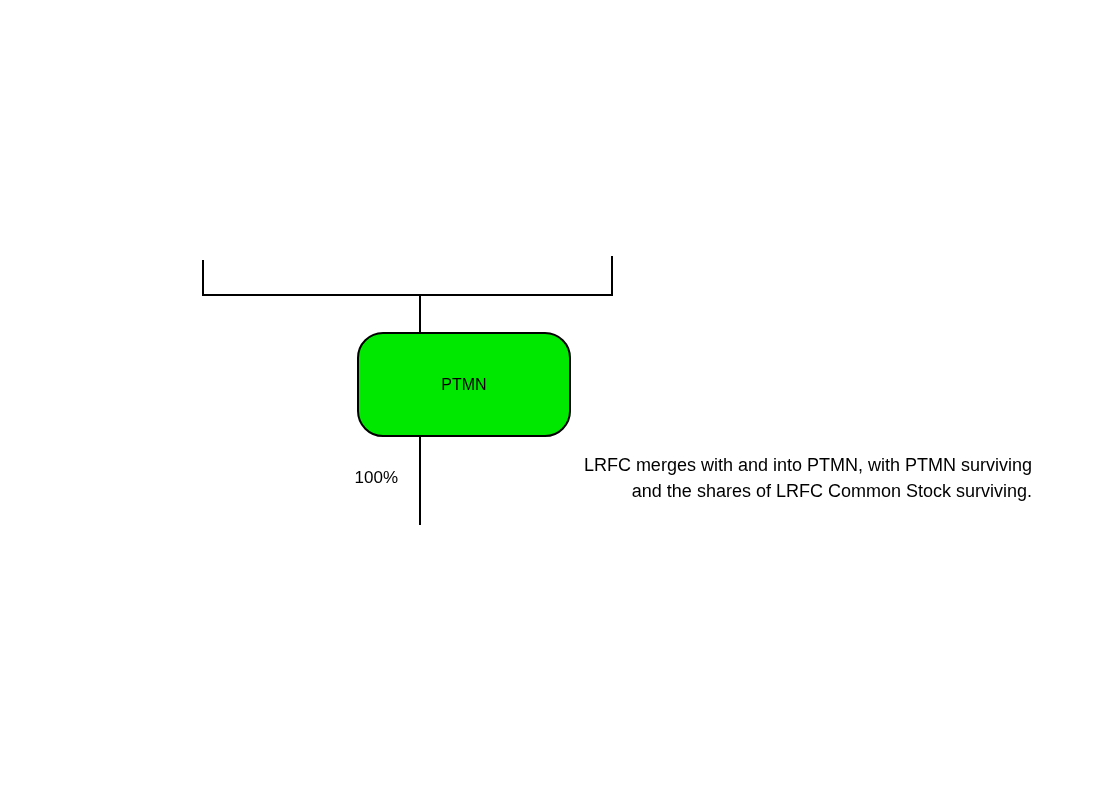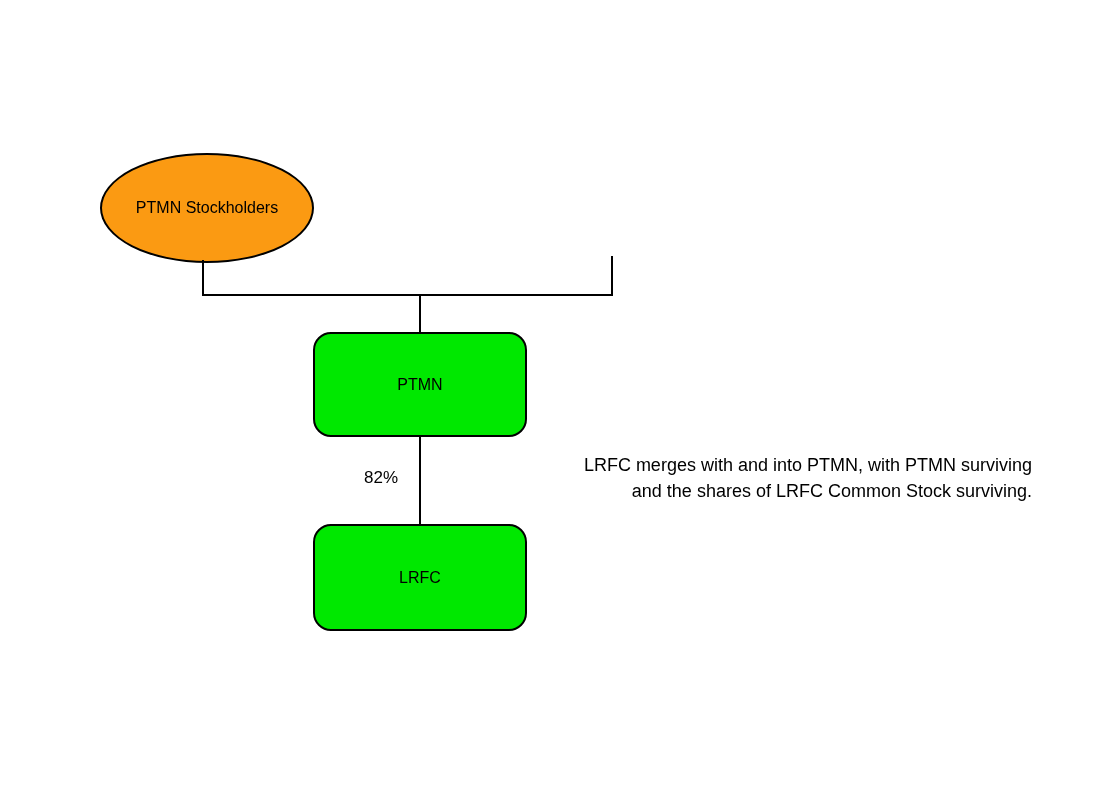--- a/index.html
+++ b/index.html
@@ -21,22 +21,23 @@
     justify-content: center;
     text-align: center;
     font-size: 16px;
     line-height: 20px;
   }
   .ellipse {
     border-radius: 50%;
     background: var(--stockholder_fill, #FB9A12);
   }
   .rounded-rect {
-    border-radius: 18px;
+    border-radius: 26px;
     background: var(--company_fill, #00E800);
+    margin-left: 44px;
   }
   .node .label { display: inline-block; }
   .node .label.narrow { max-width: 130px; }
   .line {
     position: absolute;
     background: var(--line, #000000);
   }
   .edge-label {
     position: absolute;
     left: 330px;
@@ -64,39 +65,33 @@
   #line-right-drop  { left: 611px; top: 256px; width: 2px;  height: 40px; }
   #line-horizontal  { left: 202px; top: 294px; width: 411px; height: 2px; }
   #line-mid-drop    { left: 419px; top: 294px; width: 2px;  height: 40px; }
   #line-ptmn-lrfc   { left: 419px; top: 437px; width: 2px;  height: 88px; }
 </style>
 </head>
 <body>
 
 <div class="canvas">
 
-  <div class="node ellipse" id="node-ptmn-stockholders">
-    <span class="label">PTMN Stockholders</span>
-  </div>
 
 
   <div class="line" id="line-left-drop"></div>
   <div class="line" id="line-right-drop"></div>
   <div class="line" id="line-horizontal"></div>
   <div class="line" id="line-mid-drop"></div>
 
   <div class="node rounded-rect" id="node-ptmn">
     <span class="label">PTMN</span>
   </div>
 
   <div class="line" id="line-ptmn-lrfc"></div>
-  <div class="edge-label">82%</div>
+  <div class="edge-label">100%</div>
 
   <div class="annotation">
     <div>LRFC merges with and into PTMN, with PTMN surviving</div>
     <div>and the shares of LRFC Common Stock surviving.</div>
   </div>
 
-  <div class="node rounded-rect" id="node-lrfc">
-    <span class="label">LRFC</span>
-  </div>
 
 </div>
 
 </body></html>

